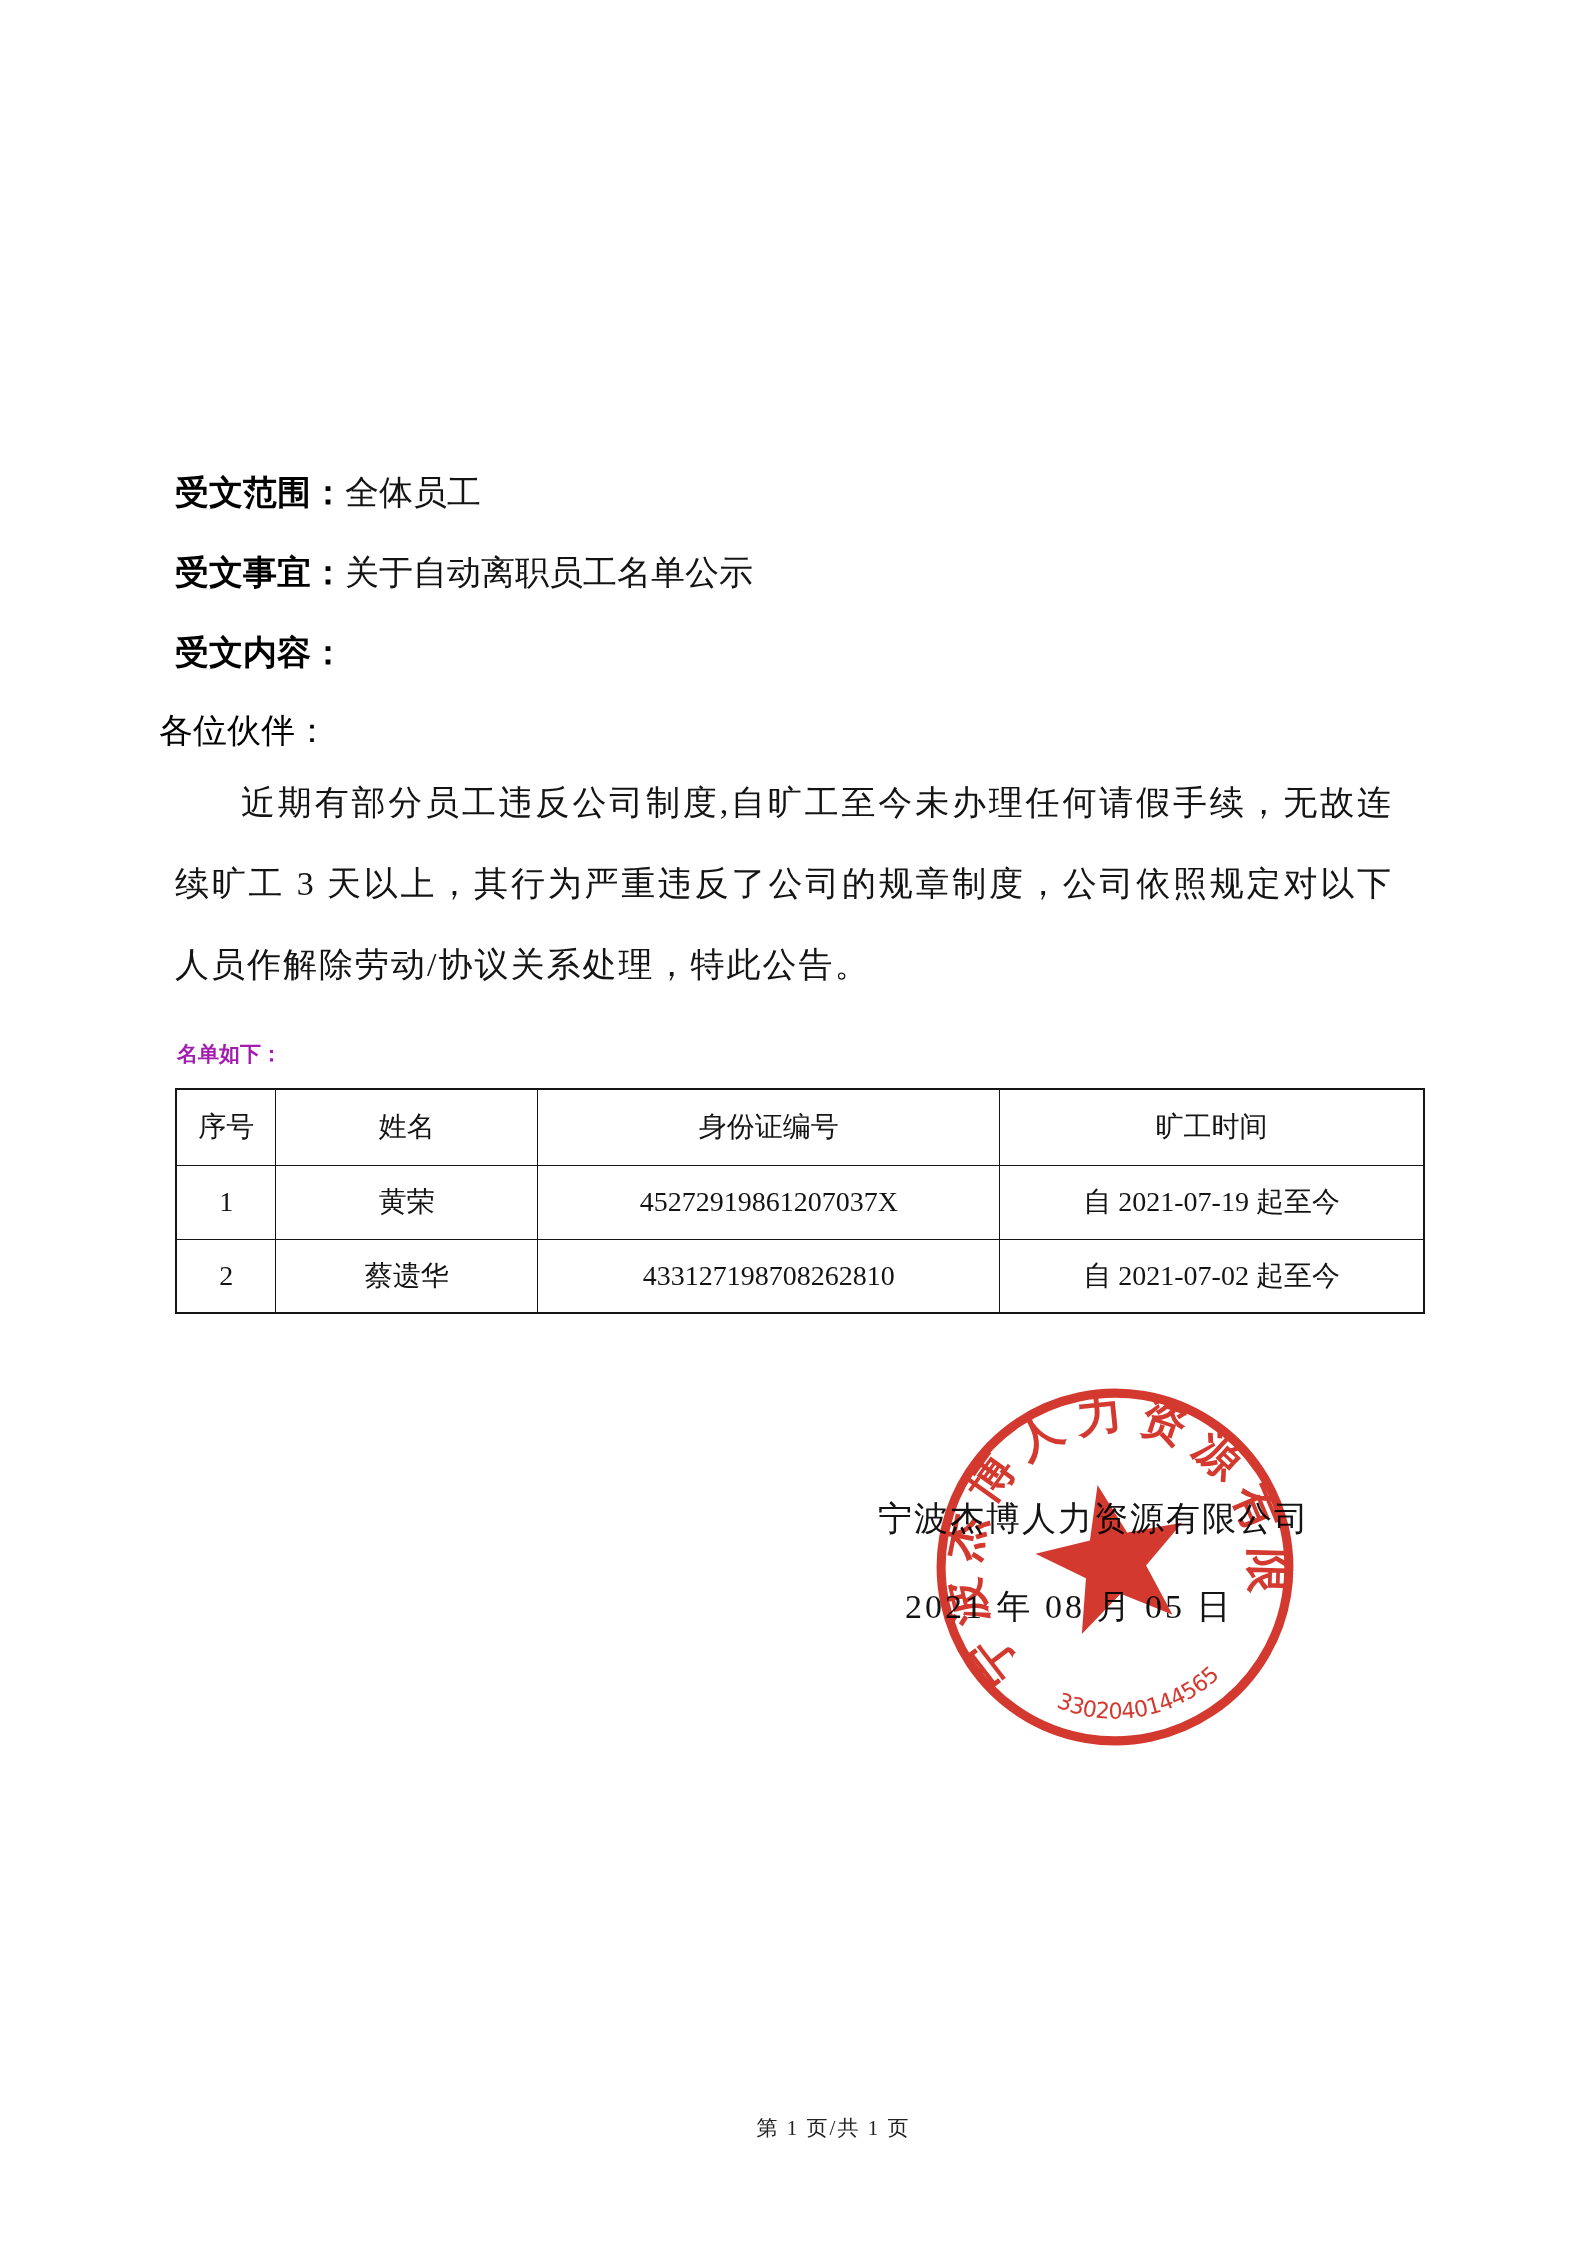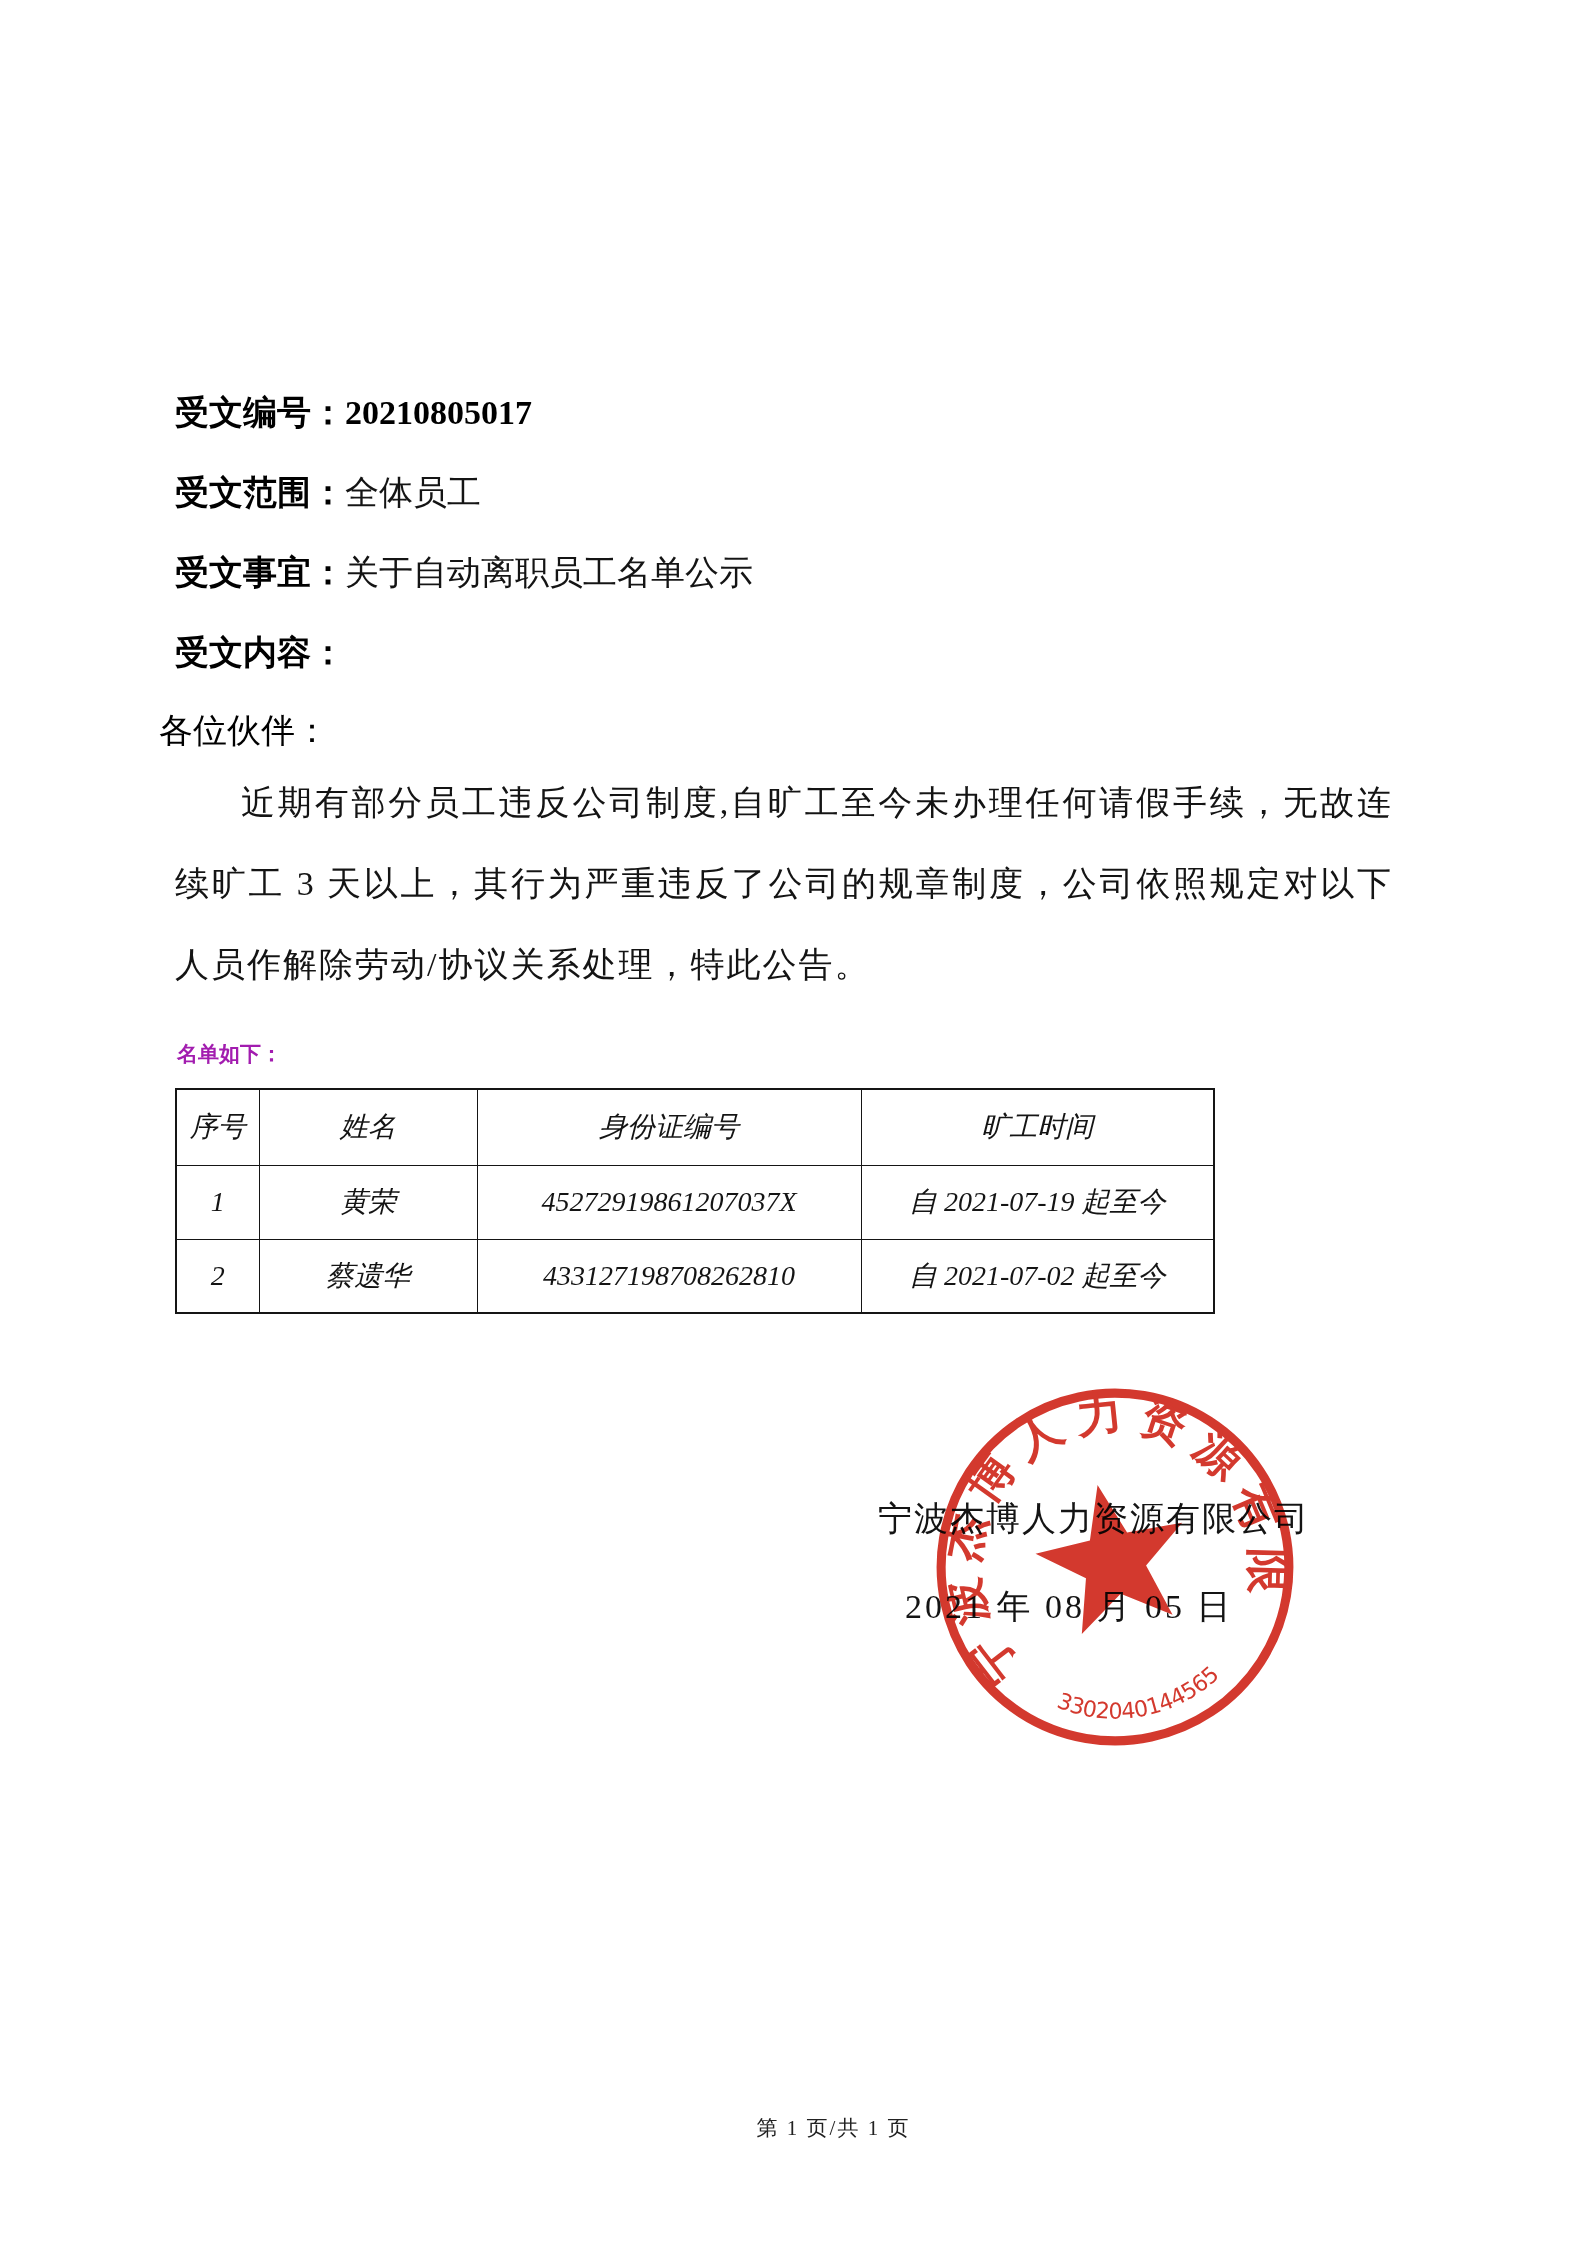--- a/index.html
+++ b/index.html
@@ -36,26 +36,25 @@
     text-indent:66px;
     text-align:justify;
     letter-spacing:2px;
     color:#141414;
   }
   .list-intro {
     position:absolute; left:177px; top:1040px;
     font-size:21px; font-weight:bold; color:#a21caf;
   }
   .roster-table {
-    position:absolute; left:175px; top:1088px; width:1040px;
+    position:absolute; left:175px; top:1088px; width:1250px;
     border-collapse:collapse;
     border:2px solid #151515;
     font-size:28px; color:#141414;
     table-layout:fixed;
-    font-style:italic;
   }
   .roster-table th, .roster-table td {
     border:1px solid #151515;
     text-align:center; vertical-align:middle;
     font-weight:normal;
     overflow:hidden; white-space:nowrap;
   }
   .roster-table th { height:76px; }
   .roster-table td { height:74px; }
   .company-line {
@@ -80,23 +79,20 @@
     letter-spacing:2px;
     margin-left:40px;
   }
 </style>
 </head>
 <body>
 
 <div class="page">
 
 
-  <div class="meta-line" style="top:390px;">
-    <span class="meta-label">受文编号：</span><span class="meta-value bold">20210805017</span>
-  </div>
 
   <div class="meta-line" style="top:470px;">
     <span class="meta-label">受文范围：</span><span class="meta-value">全体员工</span>
   </div>
 
   <div class="meta-line" style="top:550px;">
     <span class="meta-label">受文事宜：</span><span class="meta-value">关于自动离职员工名单公示</span>
   </div>
 
   <div class="meta-line" style="top:630px;">

